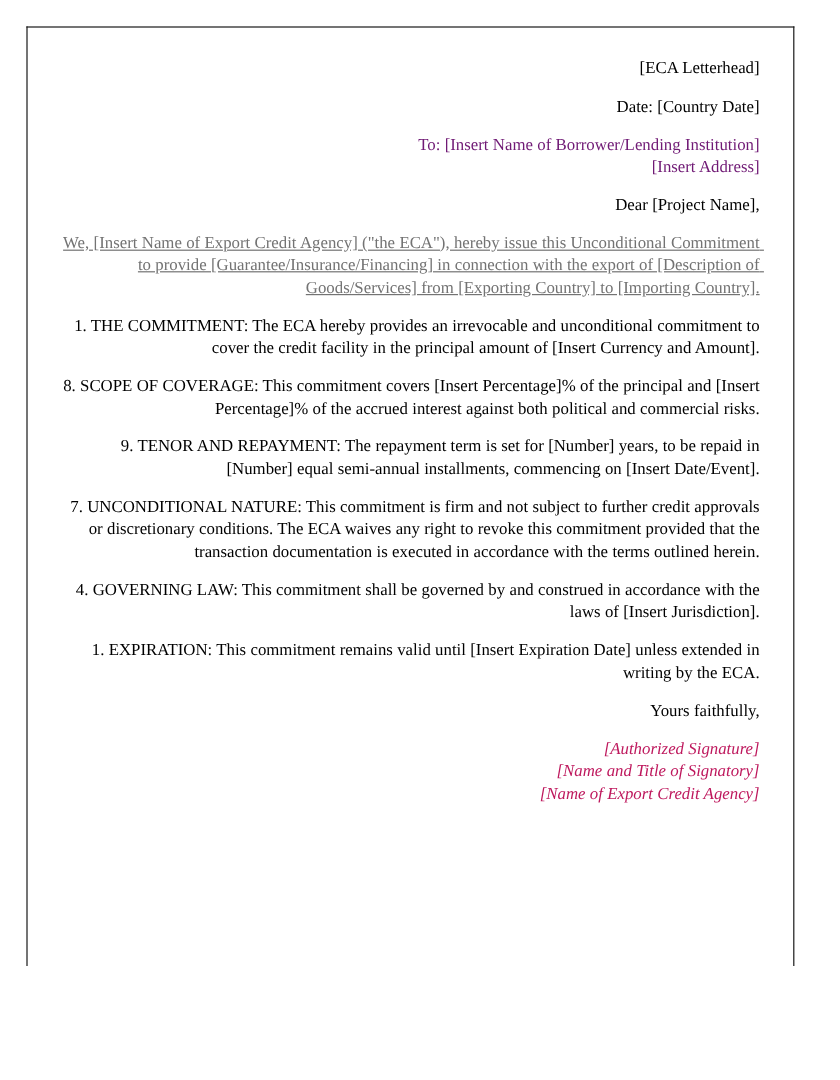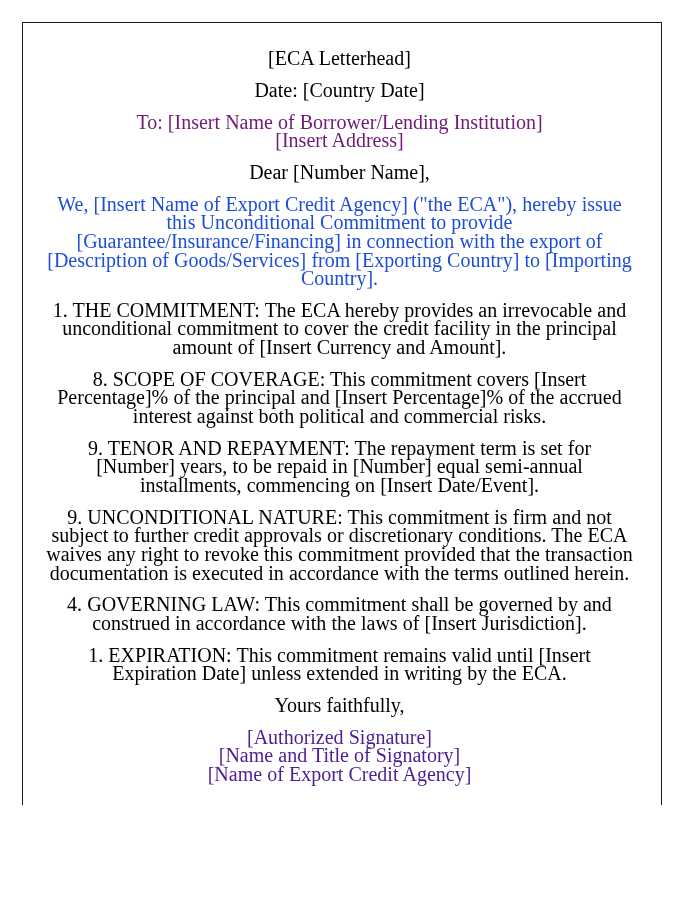--- a/index.html
+++ b/index.html
@@ -32,48 +32,48 @@
   }
 
   #letter-body {
     position: absolute;
     left: 23px;   
     top: 26px;    
     width: 587px; 
   }
 
   .para {
-    font-size: 20px;
+    font-size: 14px;
     line-height: 18.6px;
     color: #000000;
-    text-align: center;
+    text-align: right;
     margin: 0 0 13.2px 0;
     white-space: pre-wrap;   
     word-spacing: 0.1px;
   }
   .para:last-child {
     margin-bottom: 0;
   }
 </style>
 </head>
 <body style="background: rgb(255, 255, 255);">
 
 <div id="page-sheet" style="background: rgb(255, 255, 255); border-left-color: rgb(26, 26, 26); border-top-color: rgb(26, 26, 26); border-right-color: rgb(26, 26, 26);">
   <div id="letter-body">
 
   <p class="para" style="color: rgb(0, 0, 0);">[ECA Letterhead]</p>
       <p class="para" style="color: rgb(0, 0, 0);">Date: [Country Date]</p>
       <p class="para" style="color: #701a75;">To: [Insert Name of Borrower/Lending Institution]
 [Insert Address]</p>
-      <p class="para" style="color: rgb(0, 0, 0);">Dear [Number Name],</p>
-      <p class="para" style="color: #1d4ed8;">We, [Insert Name of Export Credit Agency] ("the ECA"), hereby issue this Unconditional Commitment to provide [Guarantee/Insurance/Financing] in connection with the export of [Description of Goods/Services] from [Exporting Country] to [Importing Country].</p>
+      <p class="para" style="color: rgb(0, 0, 0);">Dear [Project Name],</p>
+      <p class="para" style="color: #737373; text-decoration: underline;">We, [Insert Name of Export Credit Agency] ("the ECA"), hereby issue this Unconditional Commitment to provide [Guarantee/Insurance/Financing] in connection with the export of [Description of Goods/Services] from [Exporting Country] to [Importing Country].</p>
       <p class="para" style="color: rgb(0, 0, 0);">1. THE COMMITMENT: The ECA hereby provides an irrevocable and unconditional commitment to cover the credit facility in the principal amount of [Insert Currency and Amount].</p>
       <p class="para" style="color: rgb(0, 0, 0);">8. SCOPE OF COVERAGE: This commitment covers [Insert Percentage]% of the principal and [Insert Percentage]% of the accrued interest against both political and commercial risks.</p>
       <p class="para" style="color: rgb(0, 0, 0);">9. TENOR AND REPAYMENT: The repayment term is set for [Number] years, to be repaid in [Number] equal semi-annual installments, commencing on [Insert Date/Event].</p>
-      <p class="para" style="color: rgb(0, 0, 0);">9. UNCONDITIONAL NATURE: This commitment is firm and not subject to further credit approvals or discretionary conditions. The ECA waives any right to revoke this commitment provided that the transaction documentation is executed in accordance with the terms outlined herein.</p>
+      <p class="para" style="color: rgb(0, 0, 0);">7. UNCONDITIONAL NATURE: This commitment is firm and not subject to further credit approvals or discretionary conditions. The ECA waives any right to revoke this commitment provided that the transaction documentation is executed in accordance with the terms outlined herein.</p>
       <p class="para" style="color: rgb(0, 0, 0);">4. GOVERNING LAW: This commitment shall be governed by and construed in accordance with the laws of [Insert Jurisdiction].</p>
       <p class="para" style="color: rgb(0, 0, 0);">1. EXPIRATION: This commitment remains valid until [Insert Expiration Date] unless extended in writing by the ECA.</p>
       <p class="para" style="color: rgb(0, 0, 0);">Yours faithfully,</p>
-      <p class="para" style="color: #4c1d95;">[Authorized Signature]
+      <p class="para" style="color: #be185d; font-style: italic;">[Authorized Signature]
 [Name and Title of Signatory]
 [Name of Export Credit Agency]</p>
     </div>
 </div>
 
 </body></html>

